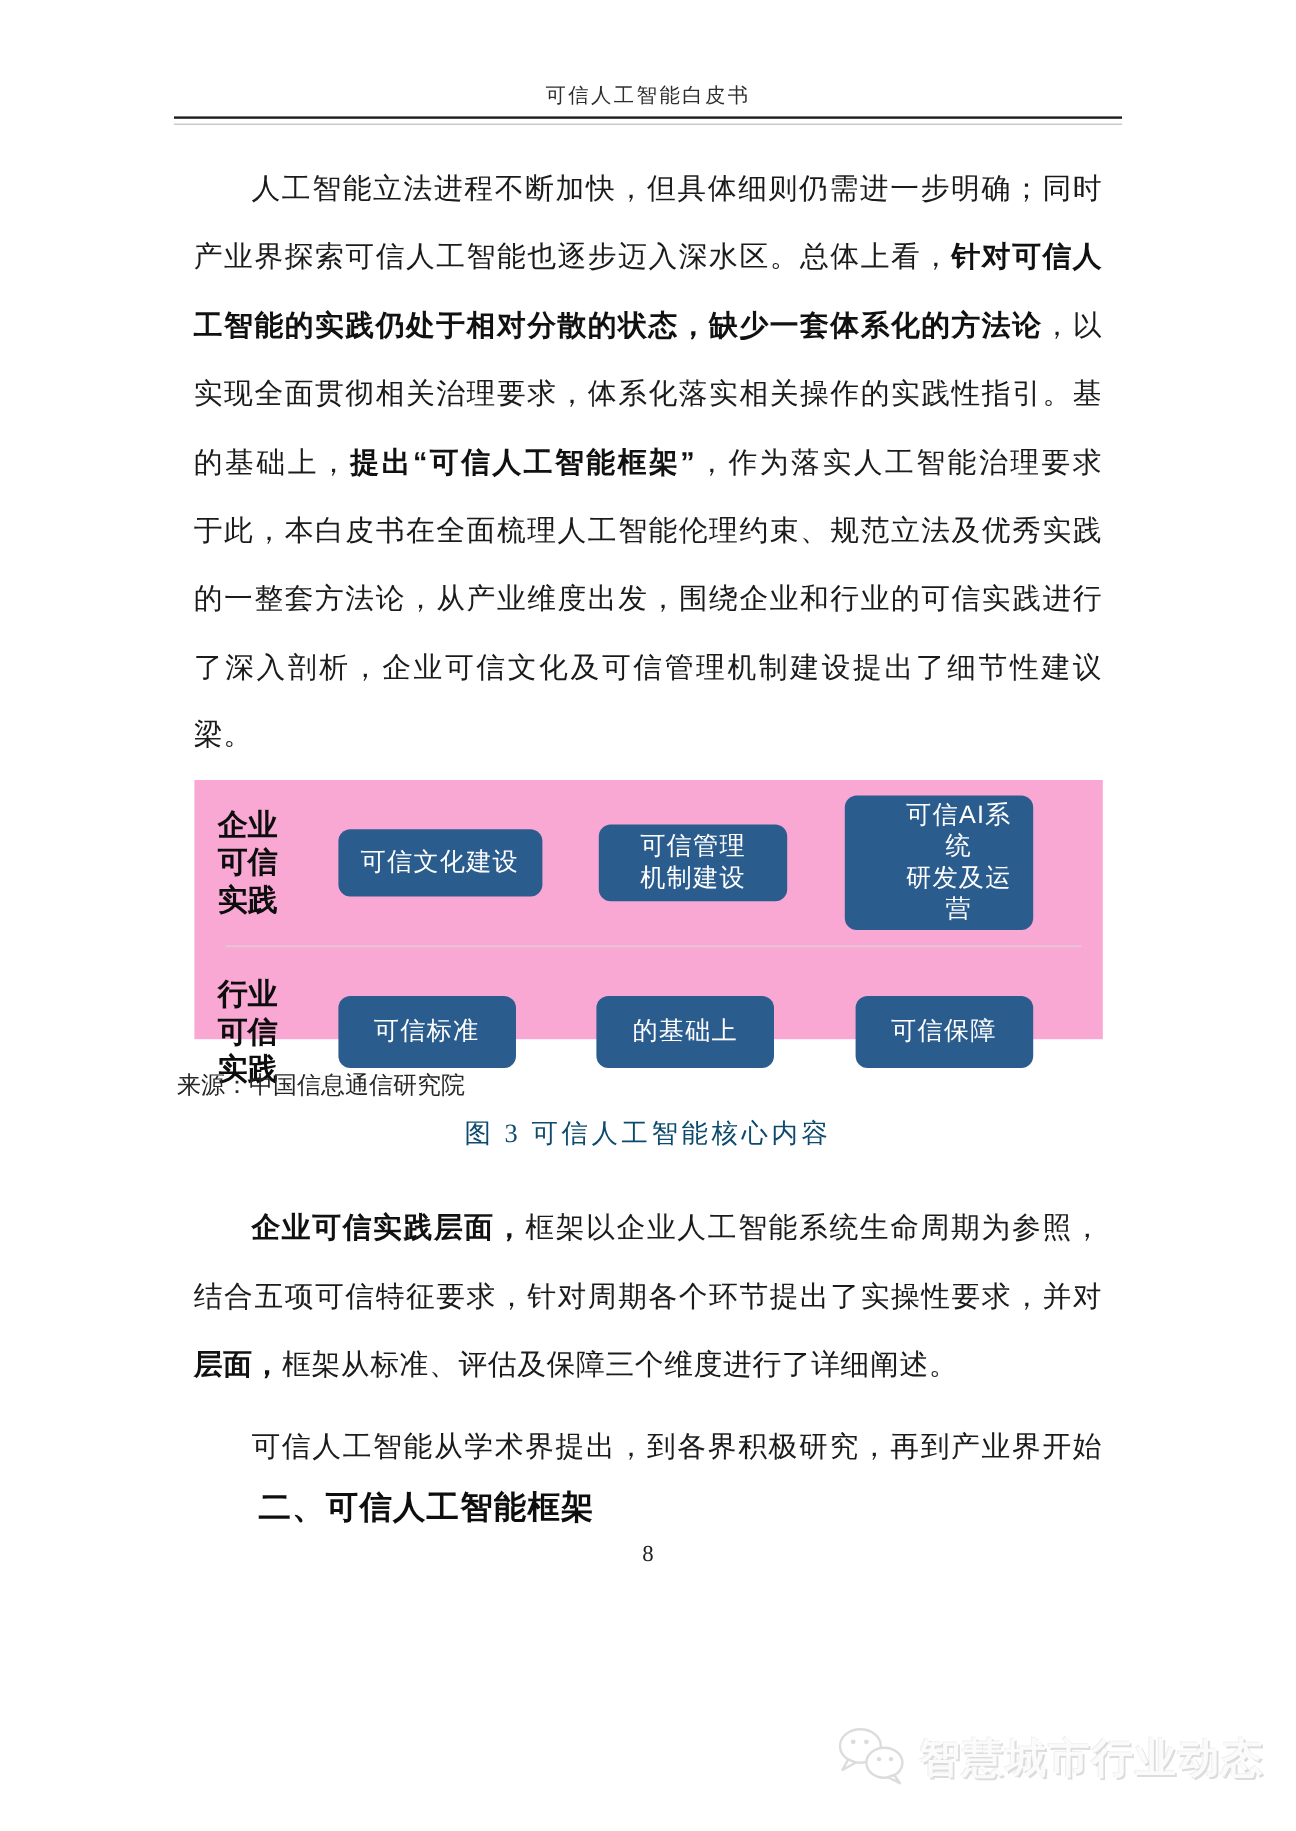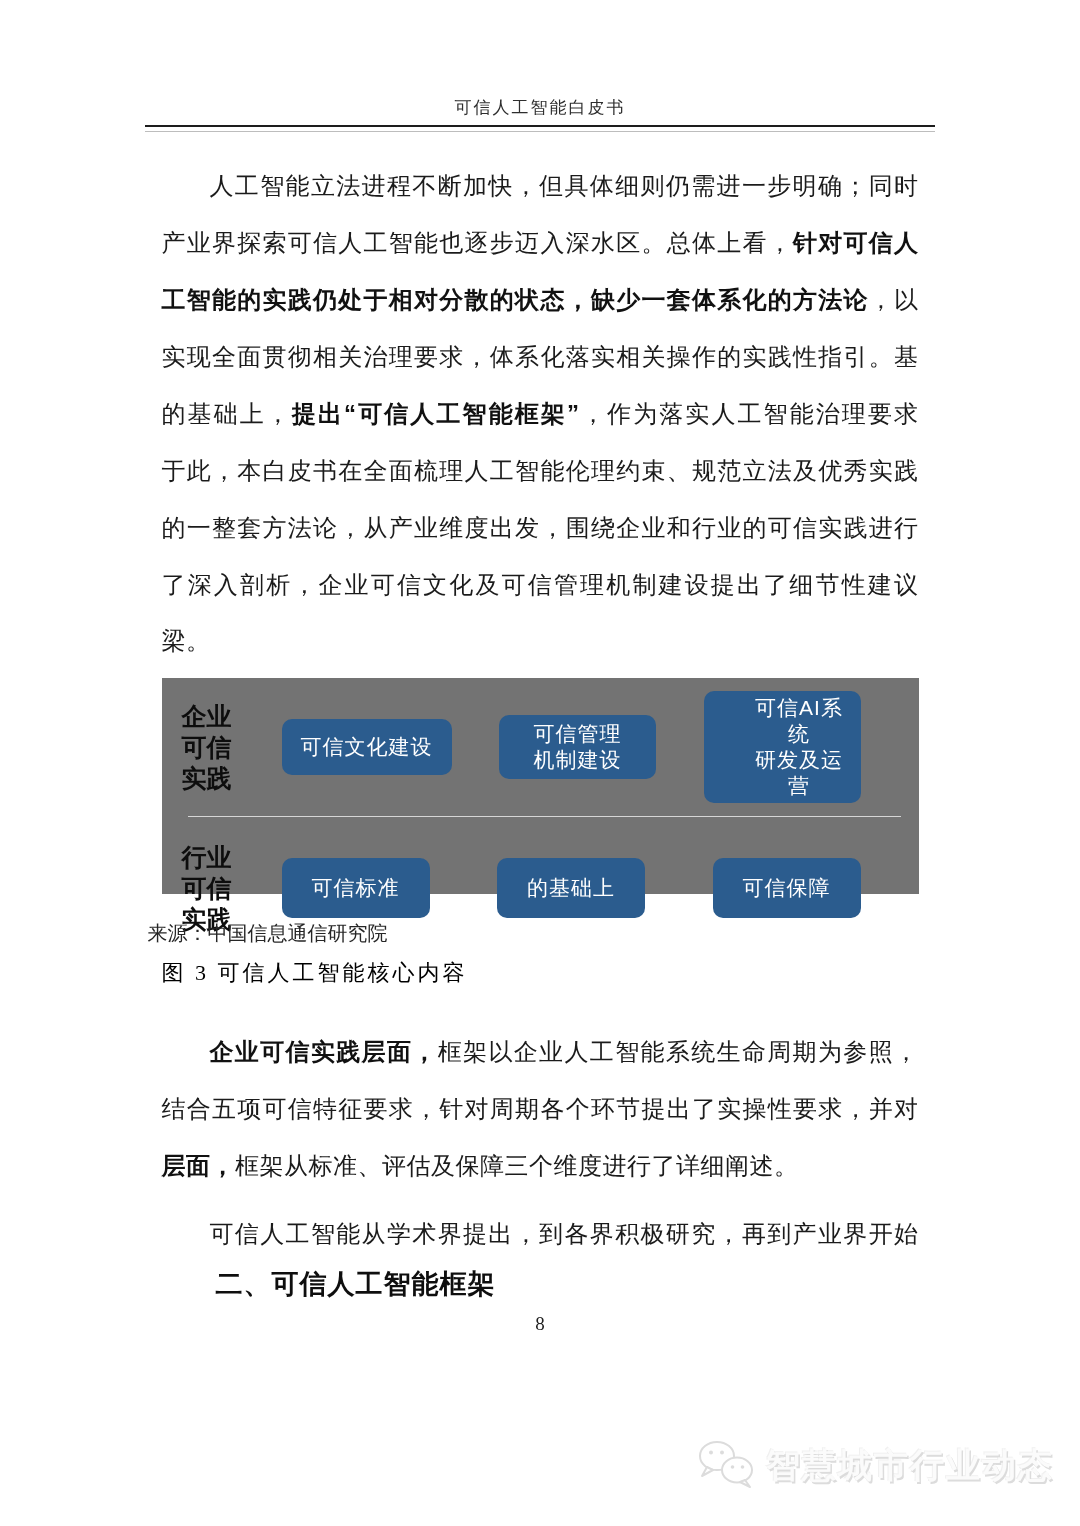--- a/index.html
+++ b/index.html
@@ -3,41 +3,41 @@
 <meta charset="utf-8">
 <style>
   html,body{margin:0;padding:0;overflow:hidden;}
   body{
     width:1080px;height:1526px;background:#ffffff;position:relative;
     font-family:"Liberation Serif", serif;color:#1c1c1c;
   }
   .col{width:757px;margin:0 auto;}
   
   .hdr-title{
-    padding-top:96px;text-align:center;font-size:17px;line-height:24px;
+    padding-top:68px;text-align:center;font-size:17px;line-height:24px;
     color:#2e2e2e;letter-spacing:2px;
   }
   .hdr-rule{
     width:790px;margin:5px auto 0;height:4px;
     border-top:2px solid #1d1d1d;border-bottom:1px solid #bdbdbd;
   }
   
   .para{font-size:24px;color:#1b1b1b;}
   .p1{margin-top:25px;}
   .ln{
     line-height:57px;height:57px;
     text-align:justify;text-align-last:justify;text-justify:inter-character;
     letter-spacing:0.5px;
   }
   .endl{text-align-last:left;}
   .ind{text-indent:2em;}
   .b{font-family:"Liberation Sans", sans-serif;font-weight:bold;color:#111;}
   
   .fig{
-    width:757px;height:216px;margin:8px auto 0;background:#737373;
+    width:757px;height:216px;margin:8px auto 0;background:#f9a8d4;
     box-sizing:border-box;
   }
   .frow{height:138px;display:flex;align-items:center;padding-left:20px;box-sizing:border-box;}
   .frow2{height:142px;}
   .flabel{
     width:100px;flex:0 0 100px;font-family:"Liberation Sans", sans-serif;
     font-weight:bold;font-size:25px;line-height:31px;white-space:pre-line;color:#0d0d0d;
   }
   .fbtns{flex:1;display:flex;align-items:center;justify-content:space-between;padding-right:58px;gap:13px;}
   .btn{
@@ -46,21 +46,21 @@
     white-space:pre-line;display:flex;align-items:center;justify-content:center;
     box-sizing:border-box;padding:4px 10px;letter-spacing:1px;
   }
   .r1b1{width:170px;min-height:56px;}
   .r1b2{width:157px;min-height:64px;}
   .r1b3{width:157px;min-height:66px;padding-left:44px;}
   .frow2 .btn{width:148px;min-height:60px;}
   .fdiv{border-top:1px solid #d6d6d6;margin:0 18px 0 26px;height:1px;box-sizing:border-box;}
   
   .src{margin-top:26px;text-align:left;padding-right:28px;font-size:20px;line-height:26px;color:#262626;}
-  .cap{margin-top:13px;text-align:left;font-size:22px;line-height:28px;letter-spacing:3px;color:#000000;}
+  .cap{margin-top:13px;text-align:center;font-size:22px;line-height:28px;letter-spacing:3px;color:#0c4a6e;}
   
   .p2{margin-top:36px;}
   
   .h2{
     font-family:"Liberation Sans", sans-serif;font-weight:bold;font-size:27px;
     line-height:38px;margin:2px 0 0 54px;color:#0e0e0e;letter-spacing:1px;
   }
   .p3{margin-top:12px;}
   
   .pageno{margin-top:8px;text-align:center;font-size:19px;line-height:26px;color:#222;}

